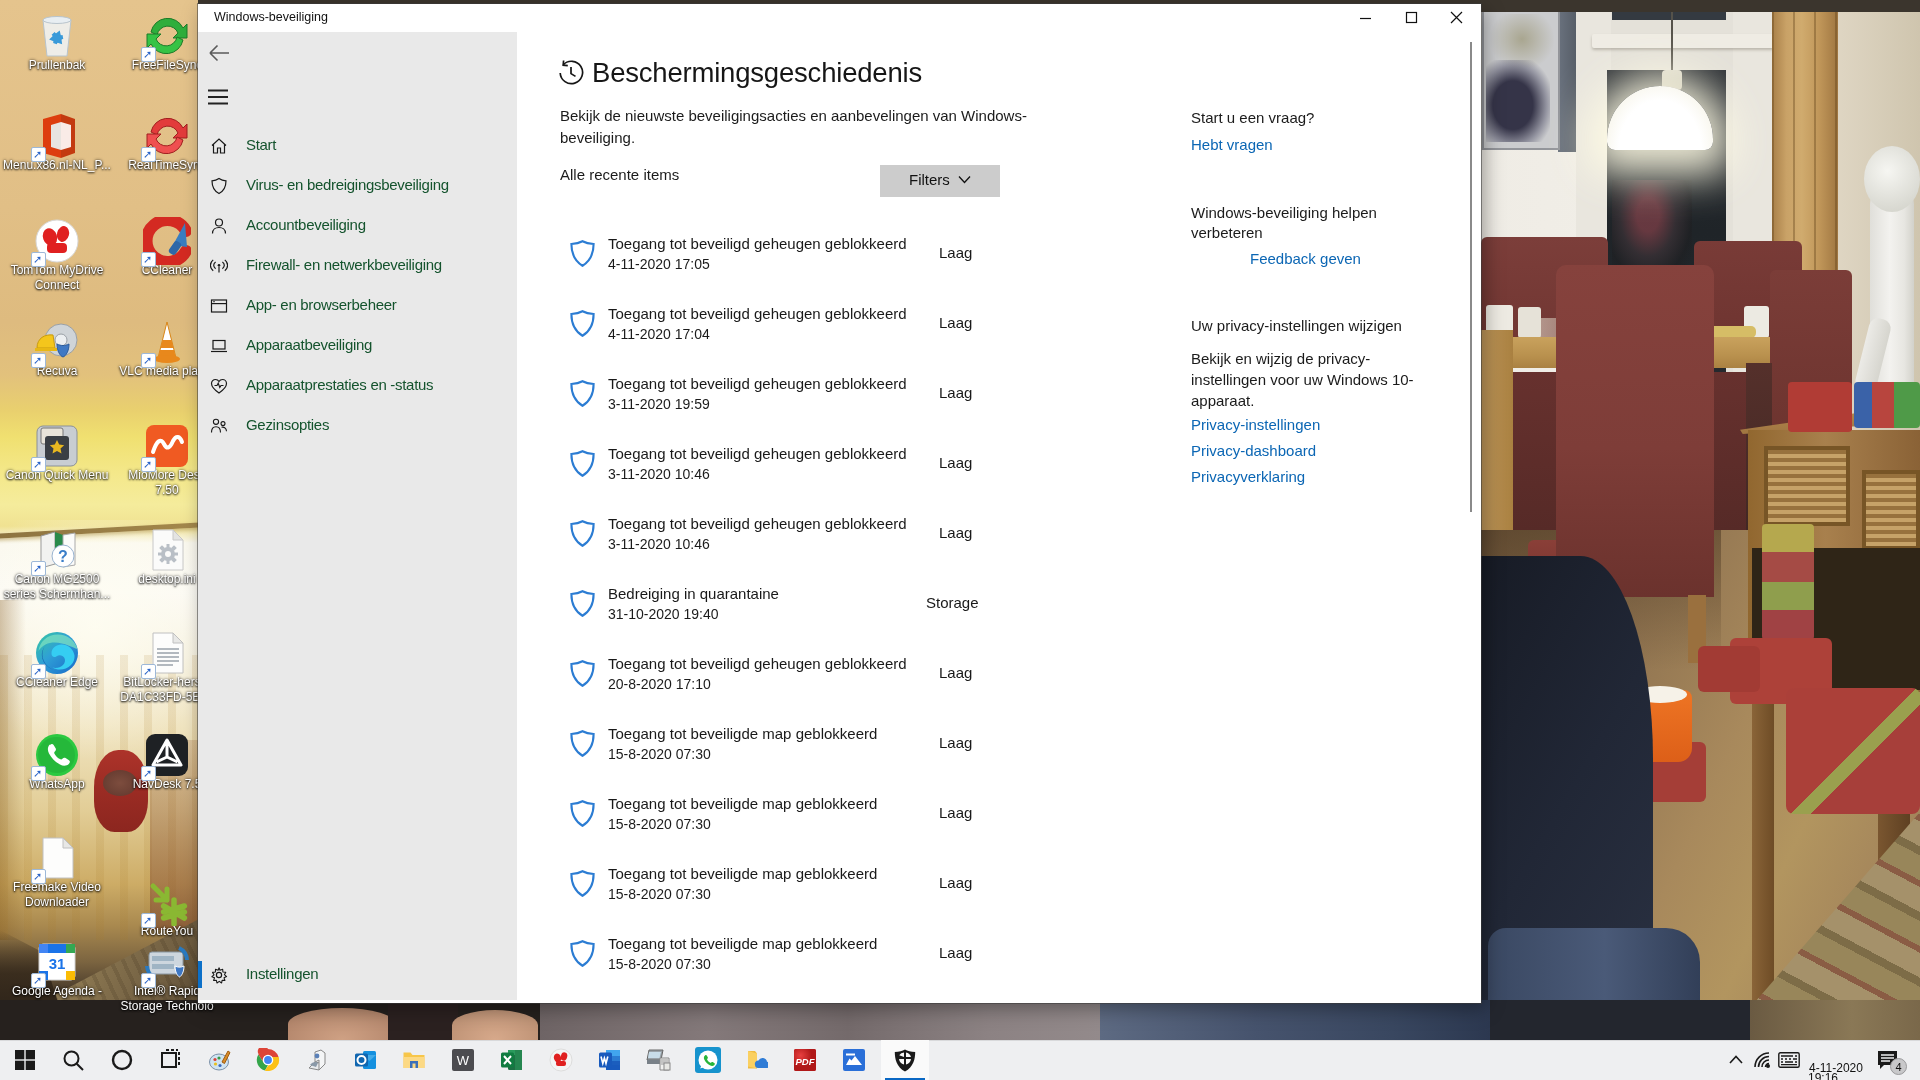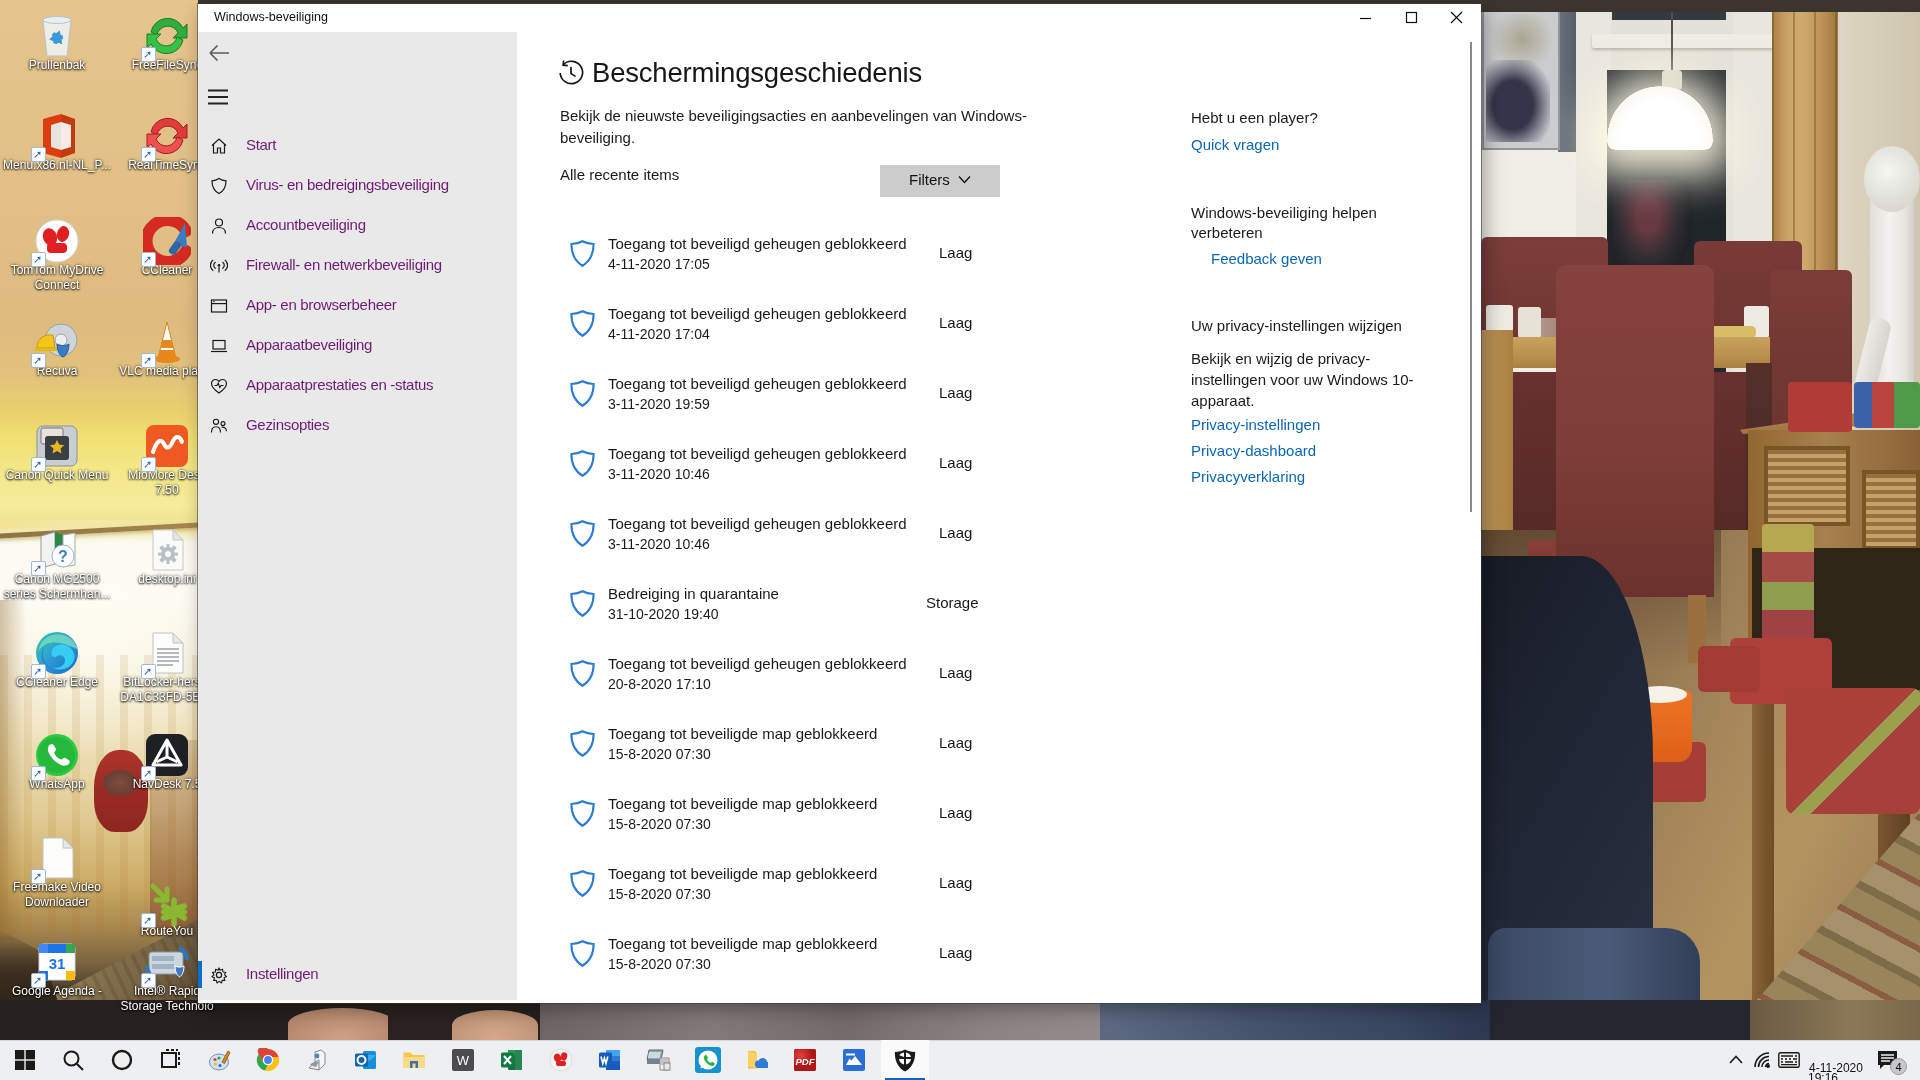--- a/index.html
+++ b/index.html
@@ -117,21 +117,21 @@
     text-shadow:0 1px 2px rgba(0,0,0,.95), 0 0 3px rgba(0,0,0,.8); }
   .sc-arrow { position:absolute; left:-2px; bottom:-2px; width:15px; height:15px; background:#fff; border:1px solid #9db8d8; border-radius:2px; }
   .sc-arrow:after { content:"➚"; position:absolute; left:1px; top:0px; font-size:11px; color:#2a64c8; }
 
   
   #win { left:198px; top:4px; width:1283px; height:999px; background:#fff; box-shadow:0 0 0 1px rgba(60,60,60,.55), 4px 6px 18px rgba(0,0,0,.35); }
   #titlebar { left:198px; top:4px; width:1283px; height:28px; background:#fff; }
   #titletext { left:214px; top:10px; font-size:12.5px; color:#111; }
   .capbtn { position:absolute; top:4px; width:45px; height:28px; color:#111; }
   #sidebar { left:198px; top:32px; width:319px; height:968px; background:#e9e9e9; }
-  .navitem { position:absolute; left:198px; width:319px; height:40px; font-size:15px; letter-spacing:-0.3px; color:#701a75; }
+  .navitem { position:absolute; left:198px; width:319px; height:40px; font-size:15px; letter-spacing:-0.3px; color:#14532d; }
   .navitem .nicon { position:absolute; left:12px; top:11px; width:18px; height:18px; }
   .navitem .ntext { position:absolute; left:48px; top:10px; }
   #content { left:517px; top:32px; width:953px; height:968px; background:#fff; }
   #h1text { left:592px; top:57px; font-size:27.5px; color:#161616; letter-spacing:-0.2px; }
   .desc { left:560px; top:105px; width:480px; font-size:15px; line-height:22px; color:#1b1b1b; }
   .allitems { left:560px; top:166px; font-size:15px; color:#1b1b1b; }
   #filterbtn { left:880px; top:165px; width:120px; height:32px; background:#cccccc; font-size:15px; color:#111; }
 
   .row { position:absolute; left:560px; width:640px; height:70px; }
   .row .shield { position:absolute; left:10px; top:10px; }
@@ -673,24 +673,24 @@
       <div class="row" style="top:930px">
           <svg class="shield" width="25" height="27" viewBox="0 0 24 26">
             <path d="M12 1.2 C14.5 2.6 18.3 3.6 22.7 3.8 C22.7 11 21 19.3 12 24.8 C3 19.3 1.3 11 1.3 3.8 C5.7 3.6 9.5 2.6 12 1.2 Z" stroke="#2b7cd3" stroke-width="2" fill="none"></path>
           </svg>
           <span class="rtitle">Toegang tot beveiligde map geblokkeerd</span>
           <span class="rdate">15-8-2020 07:30</span>
           <span class="rsev">Laag</span>
         </div>
     </div>
 
-    <div class="rpanel" style="top:109px;left:1191px">Hebt u een player?</div>
-    <div class="rpanel rlink" style="top:136px;left:1191px">Quick vragen</div>
+    <div class="rpanel" style="top:109px;left:1191px">Start u een vraag?</div>
+    <div class="rpanel rlink" style="top:136px;left:1191px">Hebt vragen</div>
     <div class="rpanel" style="top:203px;left:1191px;width:210px;line-height:20px">Windows-beveiliging helpen verbeteren</div>
-    <div class="rpanel rlink" style="top:250px;left:1211px">Feedback geven</div>
+    <div class="rpanel rlink" style="top:250px;left:1250px">Feedback geven</div>
     <div class="rpanel" style="top:317px;left:1191px">Uw privacy-instellingen wijzigen</div>
     <div class="rpanel" style="top:348px;left:1191px;width:236px;line-height:21px">Bekijk en wijzig de privacy-instellingen voor uw Windows 10-apparaat.</div>
     <div class="rpanel rlink" style="top:416px;left:1191px">Privacy-instellingen</div>
     <div class="rpanel rlink" style="top:442px;left:1191px">Privacy-dashboard</div>
     <div class="rpanel rlink" style="top:468px;left:1191px">Privacyverklaring</div>
   </div>
   <div class="abs" id="scrollthumb"></div>
 
   <div class="abs" id="taskbar"></div>
   <div id="taskbar-icons">

